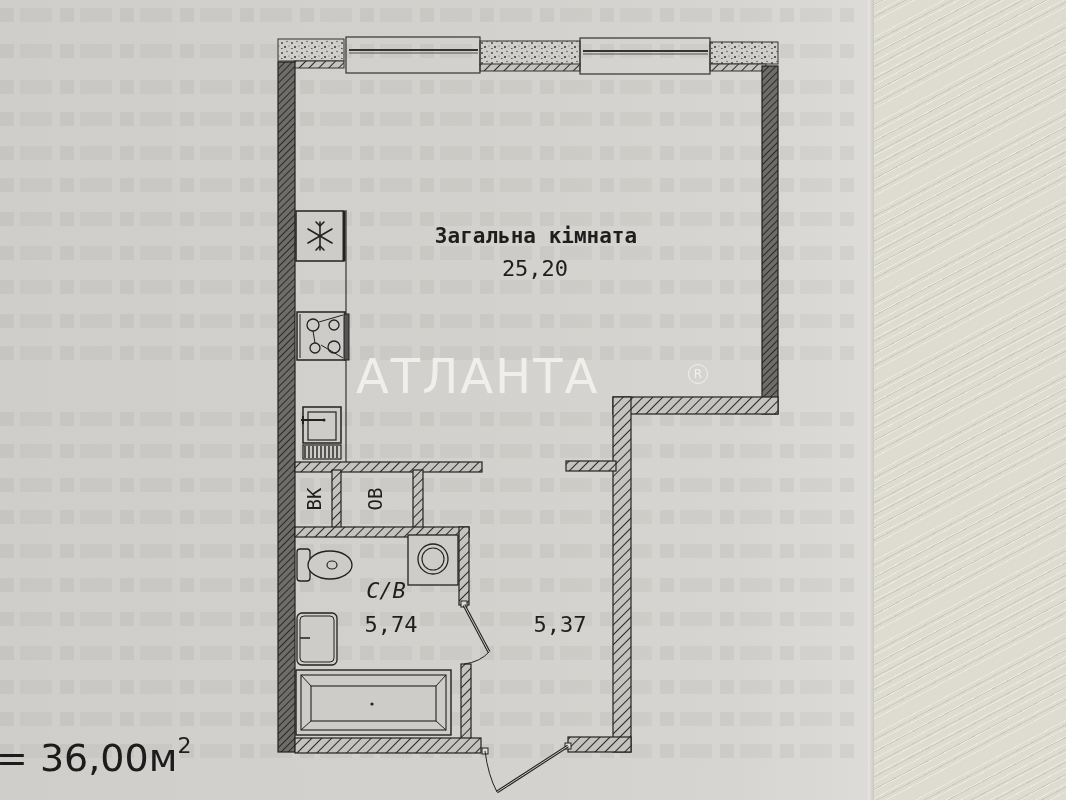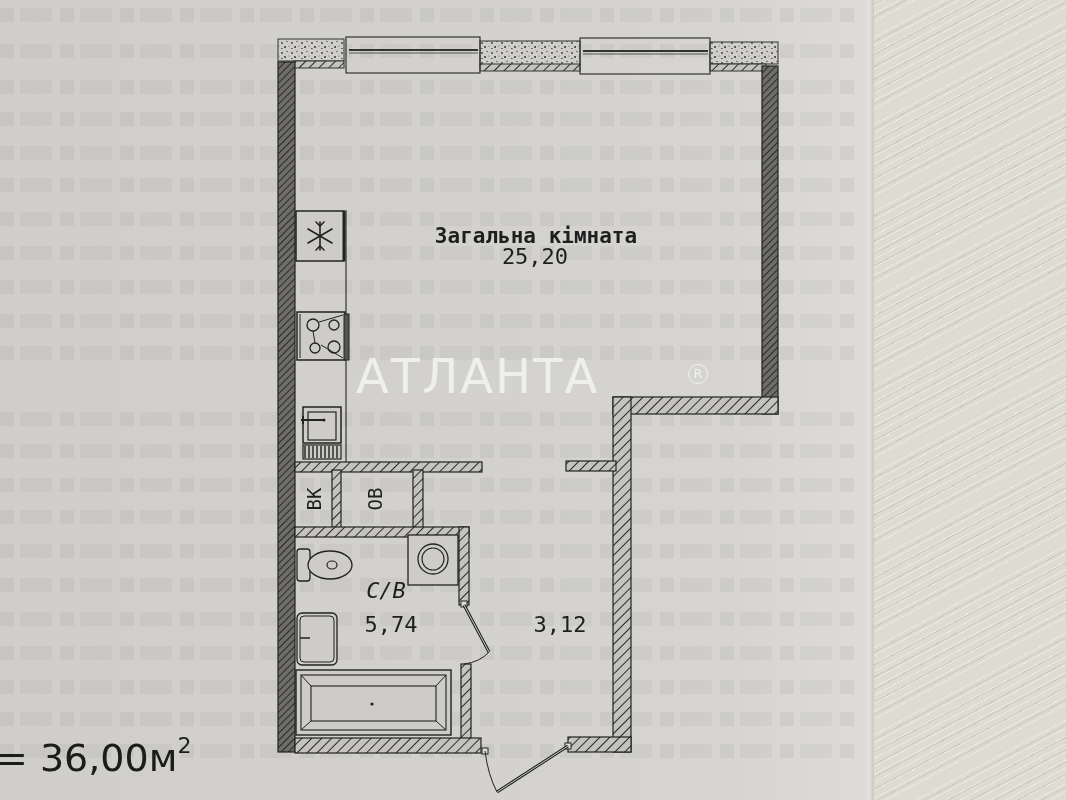--- a/index.html
+++ b/index.html
@@ -208,26 +208,26 @@
     <rect x="311" y="686" width="125" height="35" fill="none" stroke="#222" stroke-width="1.1"></rect>
     <line x1="301" y1="675" x2="311" y2="686" stroke="#222" stroke-width="1"></line>
     <line x1="446" y1="675" x2="436" y2="686" stroke="#222" stroke-width="1"></line>
     <line x1="301" y1="730" x2="311" y2="721" stroke="#222" stroke-width="1"></line>
     <line x1="446" y1="730" x2="436" y2="721" stroke="#222" stroke-width="1"></line>
     <circle cx="372" cy="704" r="1.6" fill="#222"></circle>
   </g>
 </svg>
 
 <div class="room-label" style="left:430px; top:224px; font-size:21px; width:212px;font-weight:bold;">Загальна кімната</div>
-<div class="room-label" style="left:500px; top:244px; font-size:22px; width:70px;">25,20</div>
+<div class="room-label" style="left:500px; top:256px; font-size:22px; width:70px;">25,20</div>
 
 <div class="room-label" style="left:356px; top:578px; font-size:22px; width:60px;font-style:italic;">С/В</div>
 <div class="room-label" style="left:356px; top:612px; font-size:22px; width:70px;">5,74</div>
 
-<div class="room-label" style="left:530px; top:612px; font-size:22px; width:60px;">3,12</div>
+<div class="room-label" style="left:530px; top:612px; font-size:22px; width:60px;">5,37</div>
 
 <div class="room-label" style="left:296px; top:488px; font-size:19px; width:36px; transform:rotate(-90deg); transform-origin:center;">ВК</div>
 <div class="room-label" style="left:355px; top:488px; font-size:19px; width:40px; transform:rotate(-90deg); transform-origin:center;">ОВ</div>
 
 <div class="area-total"><span>= </span><span>36,00м</span><sup>2</sup></div>
 
 <div class="watermark">АТЛАНТА</div>
 <div class="watermark-reg">R</div>
 
 </body></html>

